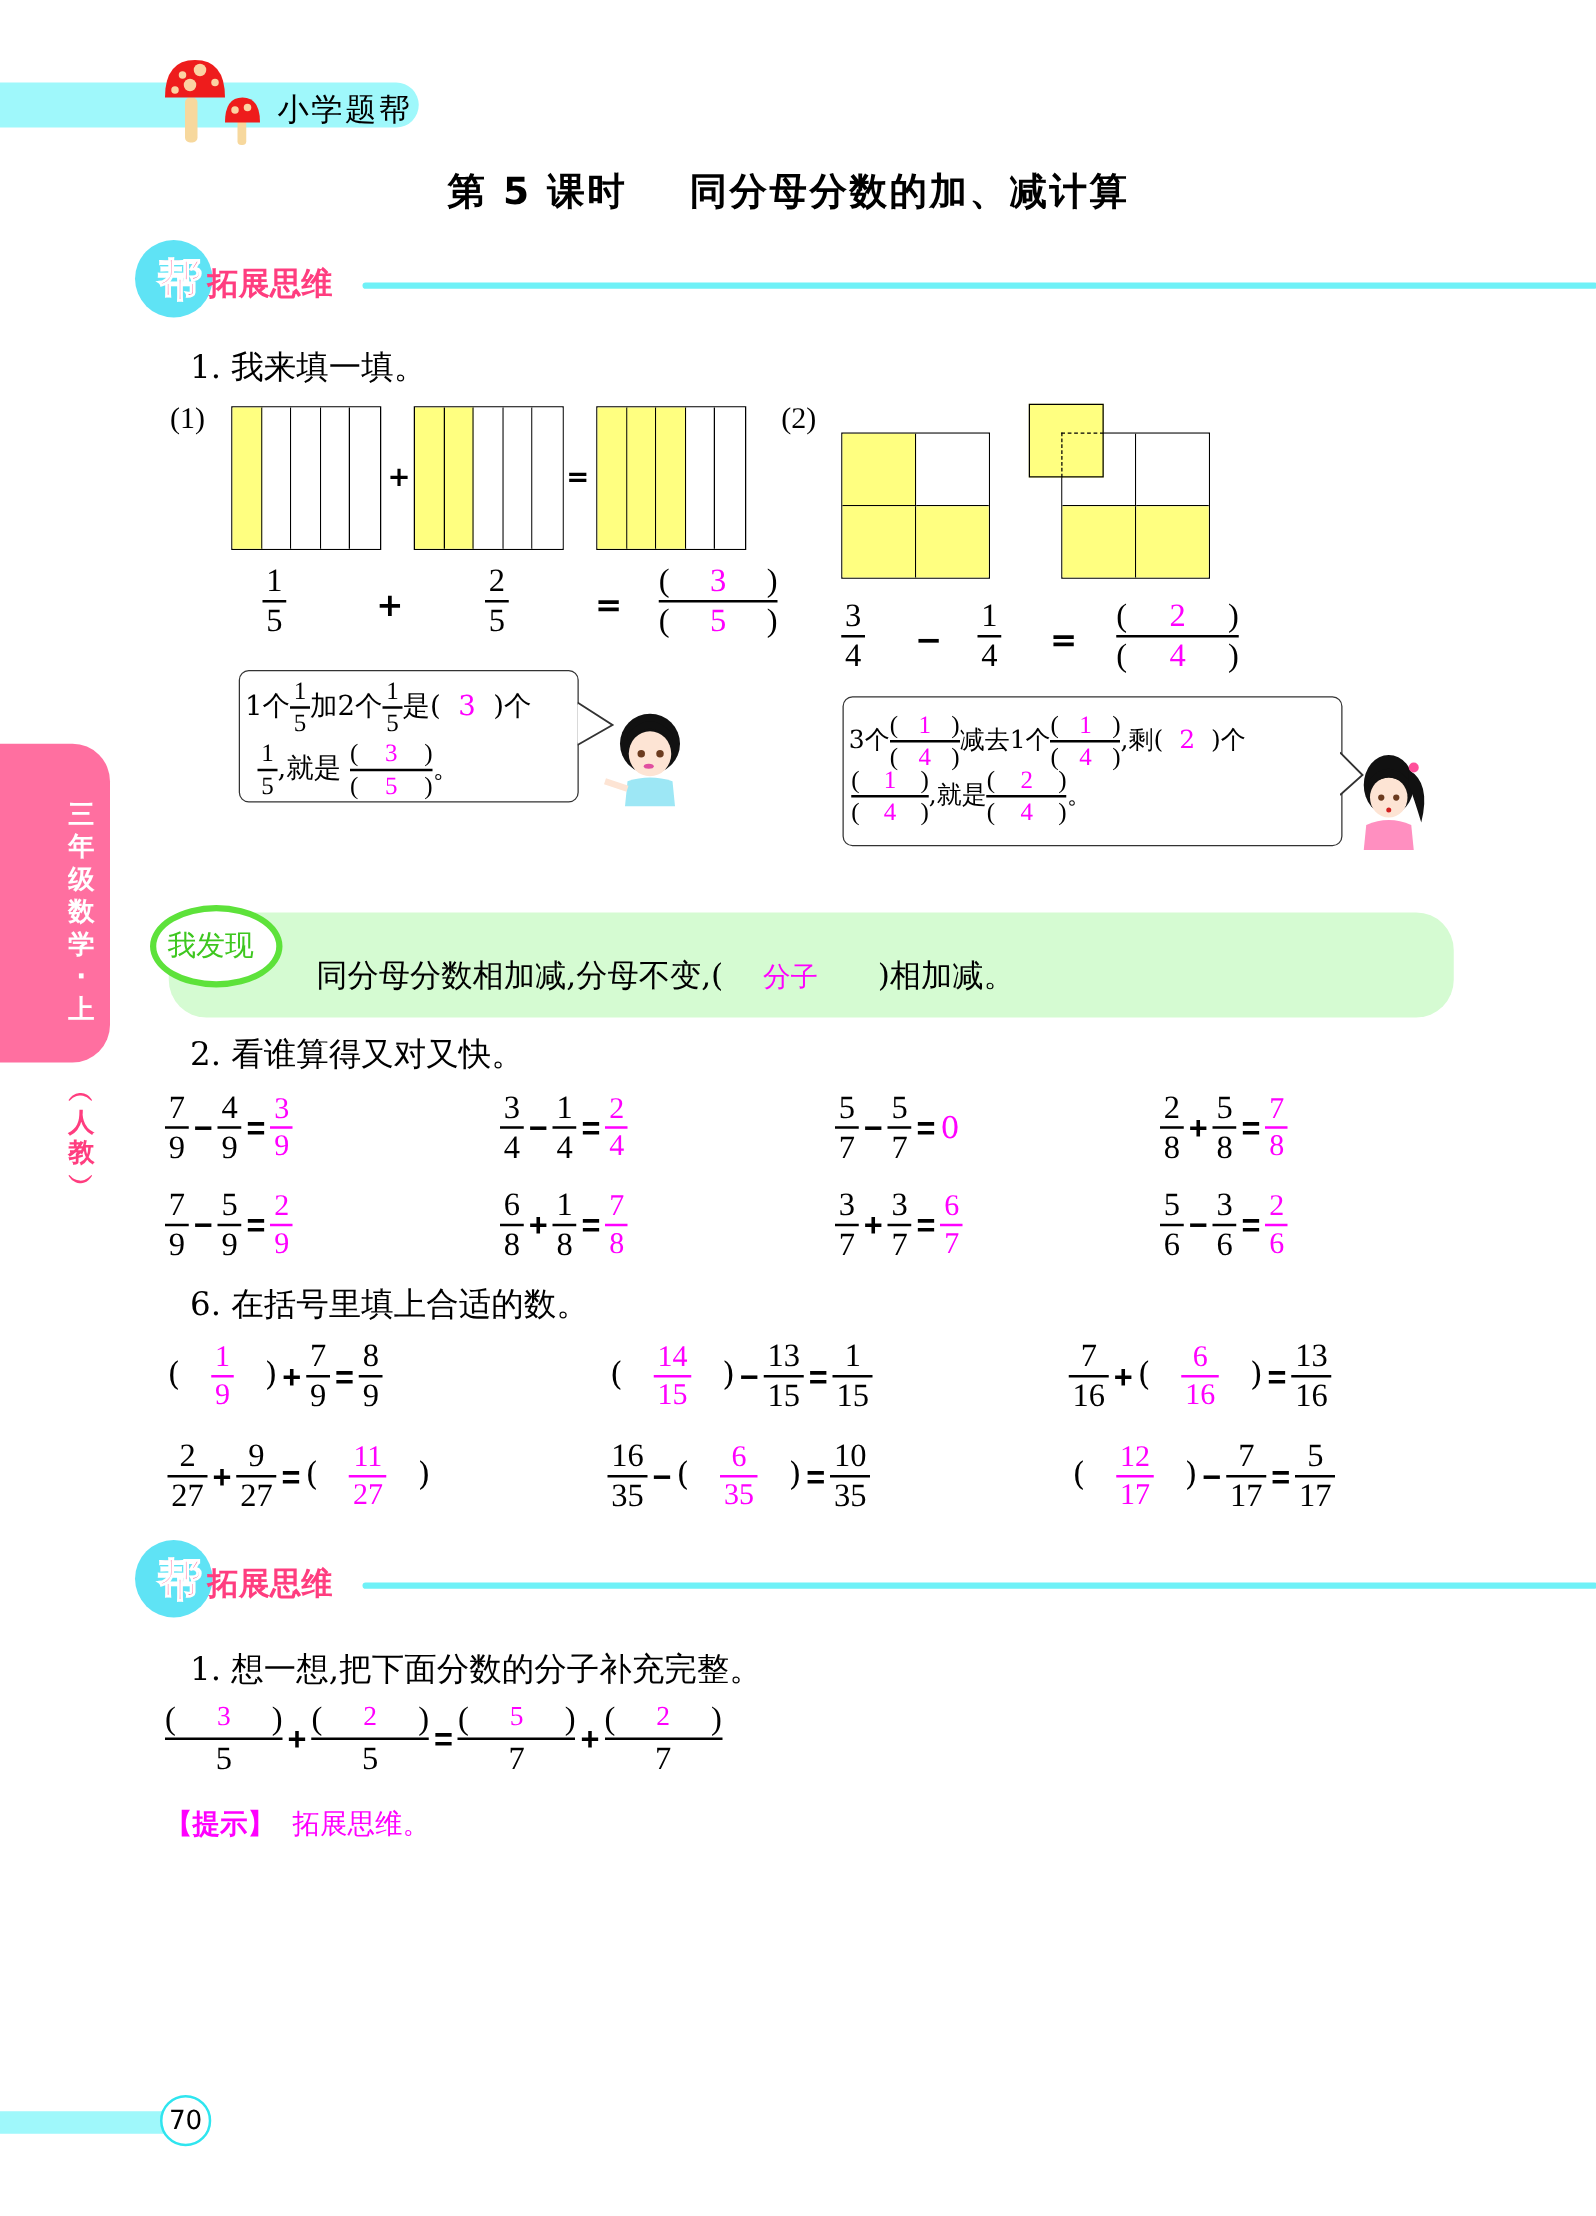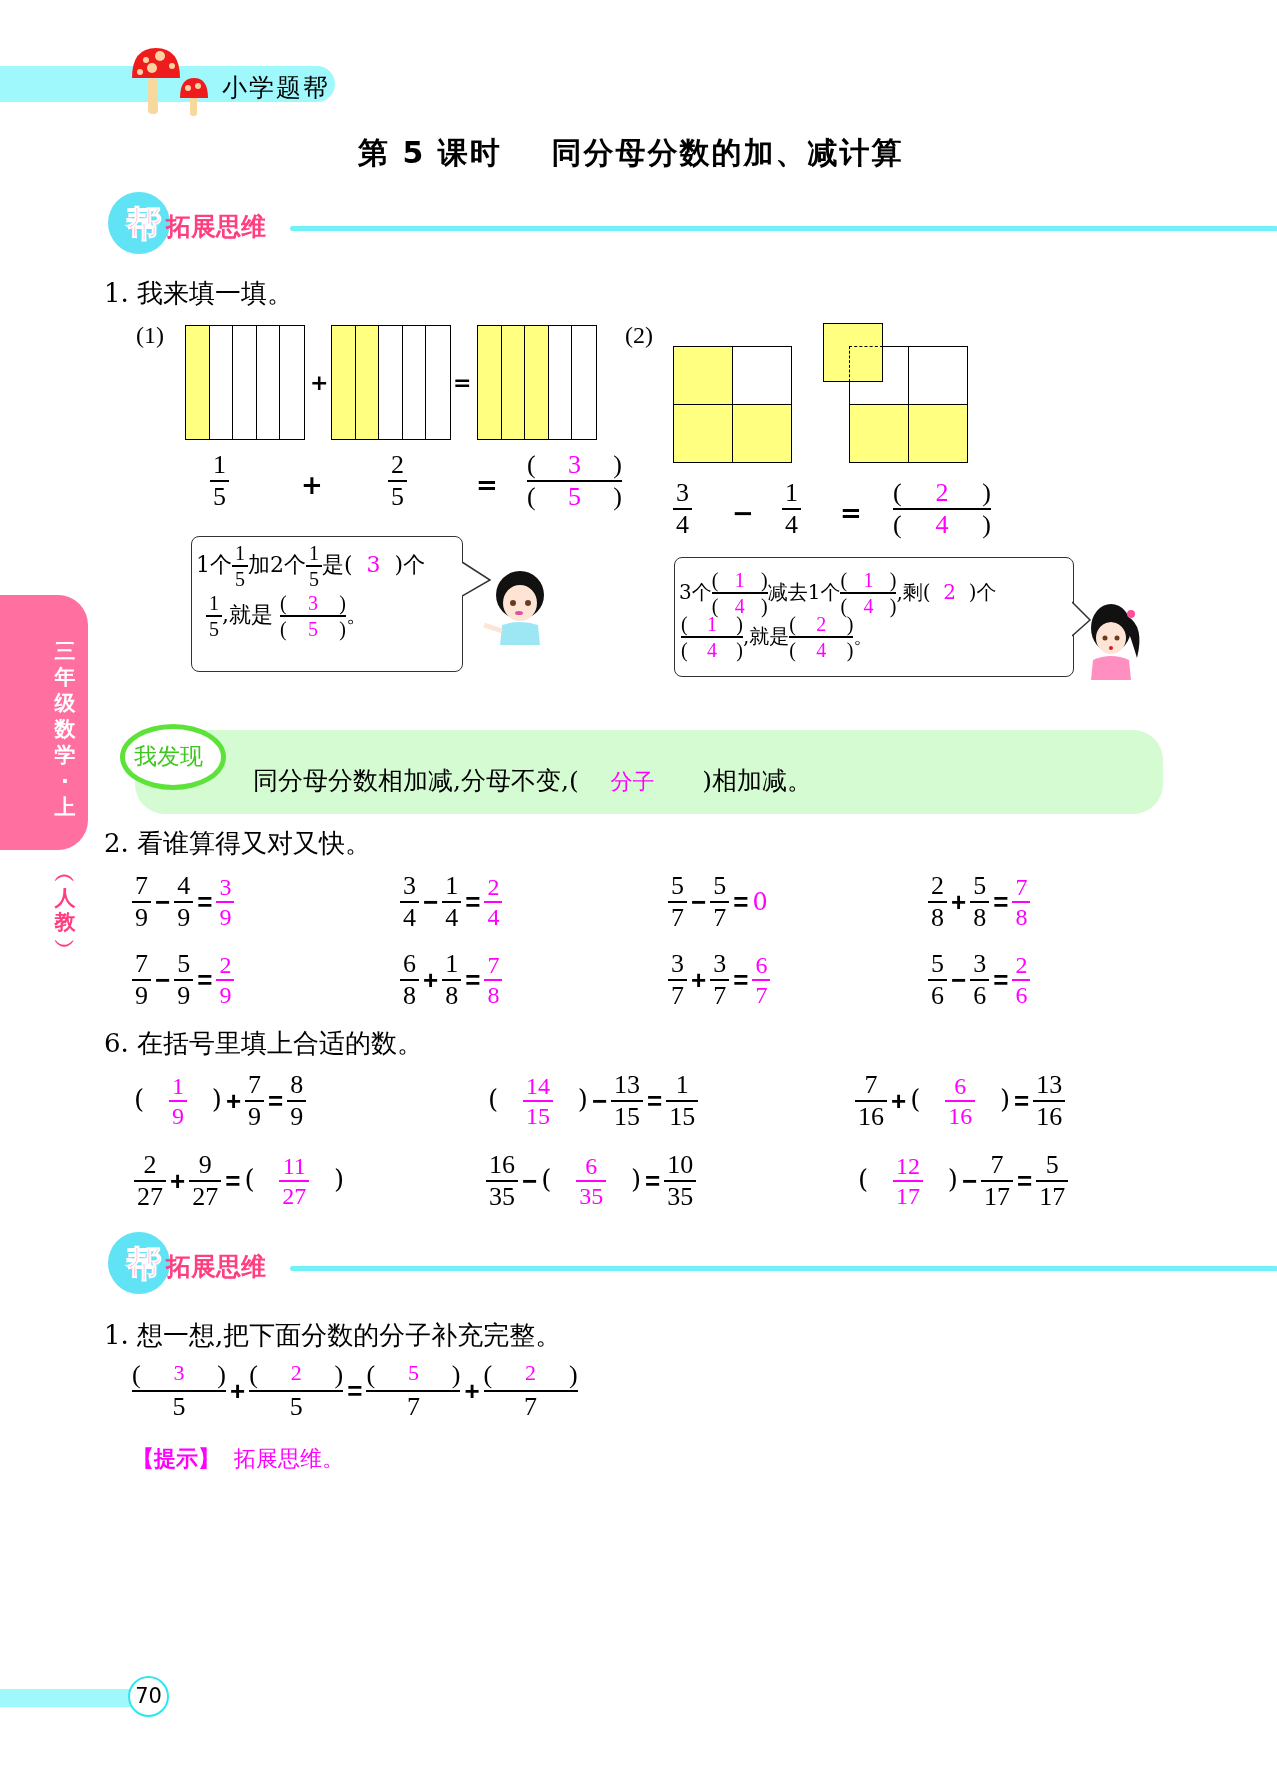--- a/index.html
+++ b/index.html
@@ -15,21 +15,21 @@
   .brand-text { left: 222px; top: 71px; font-size: 25px; font-family: "DejaVu Sans", sans-serif; letter-spacing: 2px; }
   .page-title { left: 358px; top: 133px; font-size: 30px; font-weight: bold; font-family: "DejaVu Sans", sans-serif; letter-spacing: 2px; white-space: pre; }
 
   
   .sec-head { left: 108px; height: 66px; width: 1070px; }
   .sec-circle { position: absolute; left: 0; top: 0; width: 62px; height: 62px; border-radius: 50%; background: #5fe3f5; }
   .sec-bang { position: absolute; left: 18px; top: 8px; font-size: 36px; font-weight: bold; color: #ff3d7f; font-family: "DejaVu Sans", sans-serif; -webkit-text-stroke: 1px #fff; }
   .sec-text { position: absolute; left: 58px; top: 18px; font-size: 25px; font-weight: bold; color: #ff3d7f; font-family: "DejaVu Sans", sans-serif; }
   .sec-line { position: absolute; left: 182px; top: 34px; width: 988px; height: 5px; background: #6ff1f7; border-radius: 3px; }
 
-  .q-title { font-size: 26px; font-family: "DejaVu Serif", serif; }
+  .q-title { font-size: 26px; font-family: "DejaVu Serif", serif; margin-left: 48px; }
 
   
   .frac { display: inline-flex; flex-direction: column; align-items: center; vertical-align: middle; font-family: "Liberation Serif", serif; line-height: 1; }
   .frac .num, .frac .den { padding: 0 3px; }
   .frac .bar { width: 100%; height: 2px; background: #000; margin: 2px 0; }
   .frac.pink .bar { background: #ff00ff; }
   .op { display: inline-block; vertical-align: middle; font-family: "Liberation Sans", sans-serif; font-weight: bold; margin: 0 4px; }
 
   .paren-frac { display: inline-flex; flex-direction: column; vertical-align: middle; font-family: "Liberation Serif", serif; line-height: 1; }
   .paren-frac .row { display: flex; justify-content: space-between; }
@@ -165,21 +165,21 @@
       </div>
     <div class="bar"></div>
     <div class="row">
         <span>(</span>
         <span class="pink">5</span>
         <span>)</span>
       </div>
   </div>
 </div>
 
-<div class="bubble" style="left:191px;top:536px;width:272px;height:136px">
+<div class="bubble" style="left:191px;top:536px;width:272px;height:106px">
   <div class="abs f22" style="left:4px;top:6px;white-space:nowrap">
     <span>1个</span><span class="frac f20">
         <span class="num">1</span>
         <span class="bar"></span>
         <span class="den">5</span>
       </span><span>加2个</span><span class="frac f20">
         <span class="num">1</span>
         <span class="bar"></span>
         <span class="den">5</span>
       </span><span>是(</span>&nbsp;&nbsp;<span class="pink">3</span>&nbsp;&nbsp;<span>)个</span>

